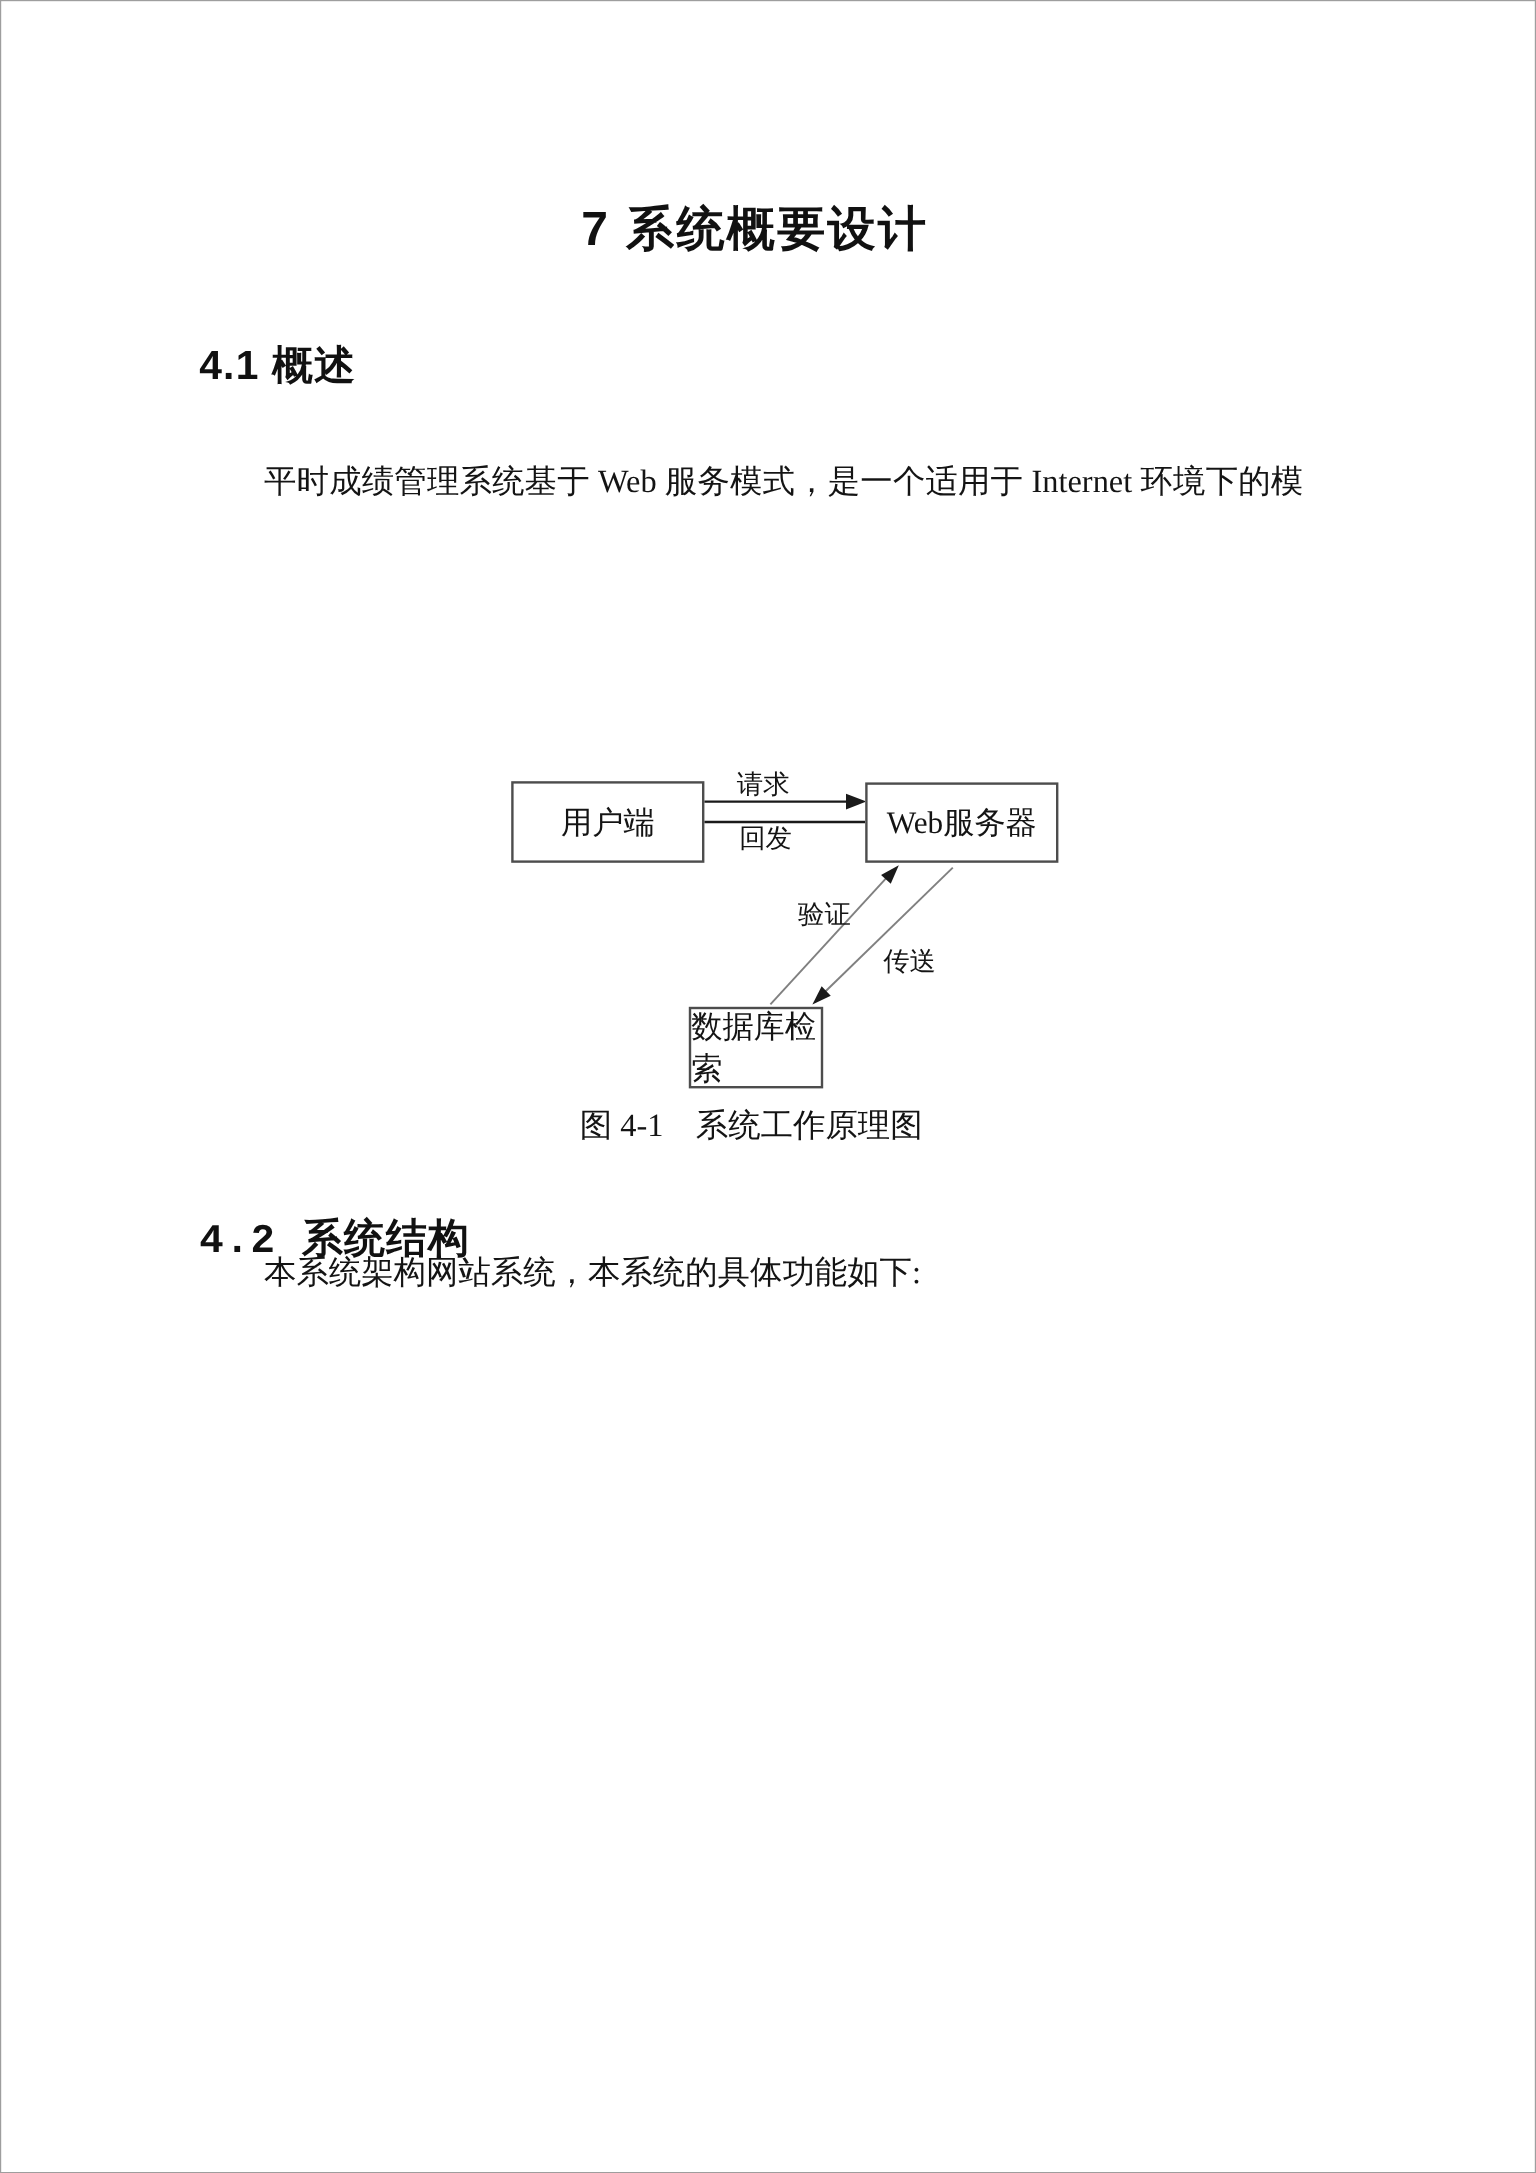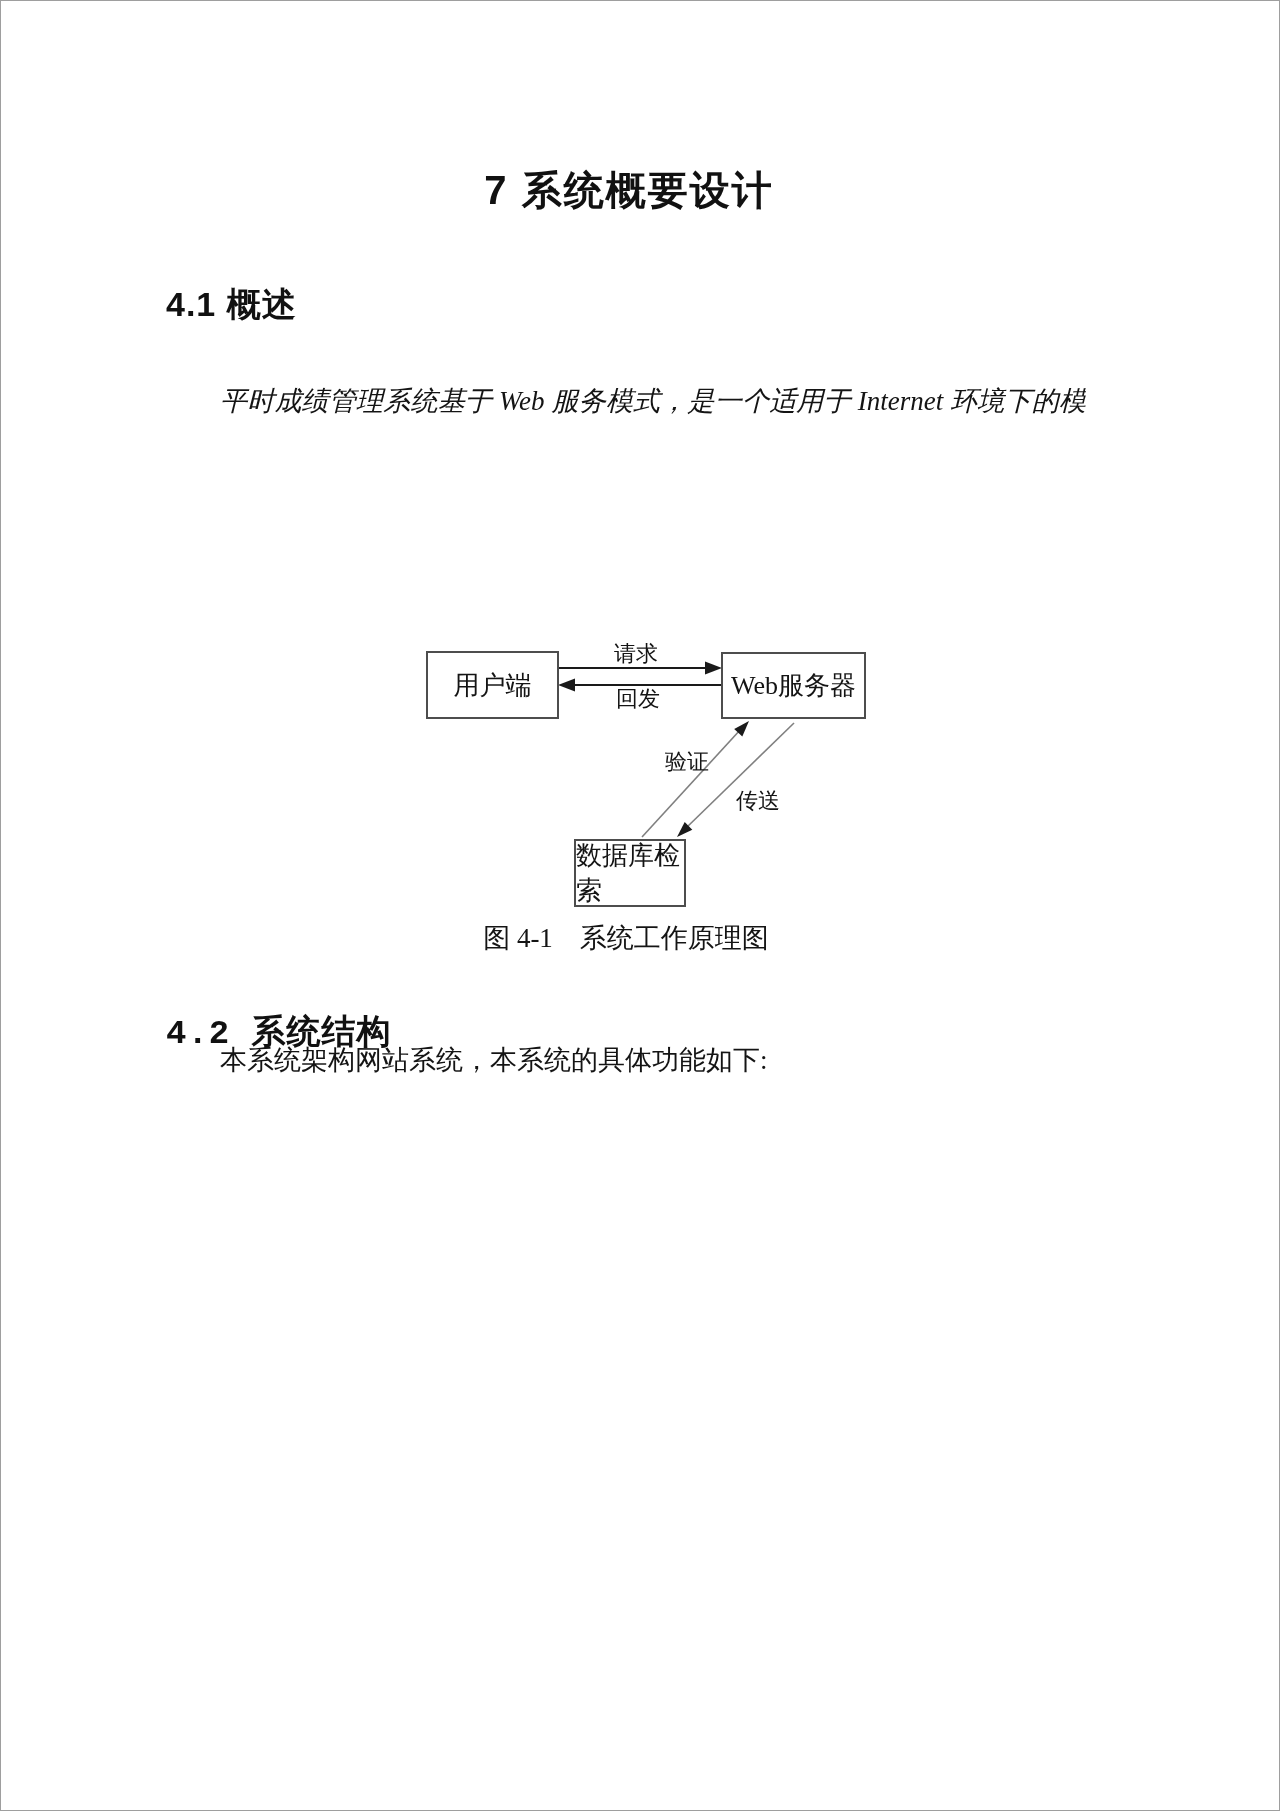--- a/index.html
+++ b/index.html
@@ -39,21 +39,21 @@
   .body-block {
     position: absolute;
     left: 165px;
     width: 920px;
     font-size: 27px;
     line-height: 48px;
     color: #141414;
   }
   .para1 { top: 376px; }
   .para2 { top: 1035px; }
-  .jline { text-align: justify; text-align-last: justify; height: 48px; overflow: hidden; font-style: italic; }
+  .jline { text-align: justify; text-align-last: justify; height: 48px; overflow: hidden; }
   .jline.first { text-indent: 54px; }
   .jline.last { text-align-last: left; }
   .indent { text-indent: 54px; }
   .fig-title {
     position: absolute;
     left: 165px; top: 545px; width: 920px;
     text-align: center;
     font-weight: bold;
     font-size: 30px;
     letter-spacing: 1px;
@@ -76,22 +76,22 @@
     position: absolute;
     border: 2px solid #4d4d4d;
     background: #ffffff;
     display: flex;
     align-items: center;
     justify-content: center;
     font-size: 26px;
     color: #141414;
     box-sizing: border-box;
   }
-  .box-client   { left: 425px; top: 650px; width: 133px; height: 68px; }
-  .box-server   { left: 720px; top: 651px; width: 145px; height: 67px; }
+  .box-client   { left: 425px; top: 650px; width: 161px; height: 68px; }
+  .box-server   { left: 720px; top: 651px; width: 161px; height: 67px; }
   .box-database { left: 573px; top: 838px; width: 112px; height: 68px; }
   .edge-label {
     position: absolute;
     width: 90px;
     text-align: center;
     font-size: 22px;
     color: #141414;
     line-height: 24px;
   }
   .lbl-request  { left: 590px; top: 641px; }

